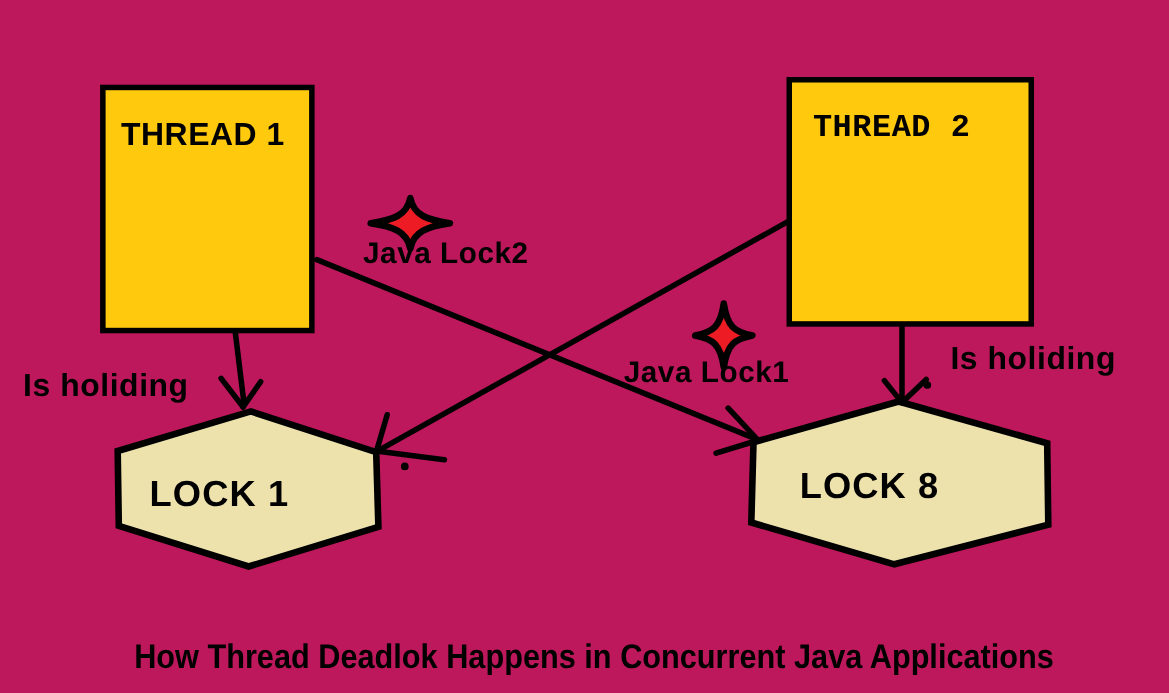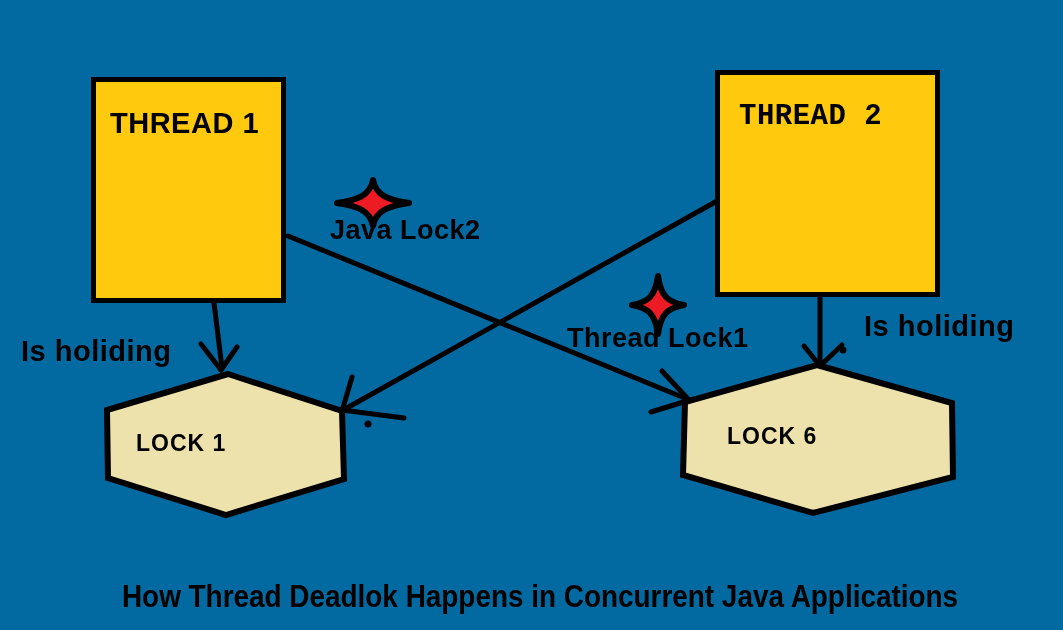--- a/index.html
+++ b/index.html
@@ -1,32 +1,32 @@
 <!DOCTYPE html>
 <html><head>
 <meta charset="utf-8">
 <style>
   html,body{margin:0;padding:0;background:#fff;}
   .canvas{
     position:relative;
     width:1063px;height:630px;
-    background:#0369a1;
+    background:#be185d;
     font-family:"Liberation Sans",sans-serif;
     overflow:hidden;
   }
   .canvas svg{position:absolute;left:0;top:0;}
   .lbl{
     position:absolute;
     font-weight:bold;
     color:#000;
     line-height:1;
     white-space:nowrap;
   }
   .lbl-node{font-size:29px;letter-spacing:0.5px;}
-  .lbl-lock{font-size:23px;letter-spacing:1px;}
+  .lbl-lock{font-size:33px;letter-spacing:1px;}
   .lbl-edge{font-size:27px;letter-spacing:0.5px;}
   .lbl-hold{font-size:29px;letter-spacing:0.5px;}
   .title{
     position:absolute;
     left:540px;top:581px;
     font-size:31px;font-weight:bold;color:#000;
     line-height:1;white-space:nowrap;
     transform:translateX(-50%) scaleX(0.9);
   }
 </style>
@@ -84,25 +84,25 @@
              C 655,313 648,308 632,305
              C 648,302 655,297 658,276 Z" stroke="#000" stroke-width="6" stroke-linejoin="round" fill="#ED1C24"></path>
   </svg>
 
   <div class="lbl lbl-node" style="left:110px;top:109px;">THREAD 1</div>
 
   <div class="lbl lbl-node" style="left:739px;top:102px;font-family:Liberation Mono, monospace;">THREAD 2</div>
 
   <div class="lbl lbl-lock" style="left:136px;top:432px;">LOCK 1</div>
 
-  <div class="lbl lbl-lock" style="left:727px;top:425px;">LOCK 6</div>
+  <div class="lbl lbl-lock" style="left:727px;top:425px;">LOCK 8</div>
 
   <div class="lbl lbl-edge" style="left:330px;top:217px;">Java Lock2</div>
 
-  <div class="lbl lbl-edge" style="left:567px;top:325px;">Thread Lock1</div>
+  <div class="lbl lbl-edge" style="left:567px;top:325px;">Java Lock1</div>
 
   <div class="lbl lbl-hold" style="left:21px;top:337px;">Is holiding</div>
 
   <div class="lbl lbl-hold" style="left:864px;top:312px;">Is holiding</div>
 
   <div class="title">How Thread Deadlok Happens in Concurrent Java Applications</div>
 
 </div>
 
 </body></html>

